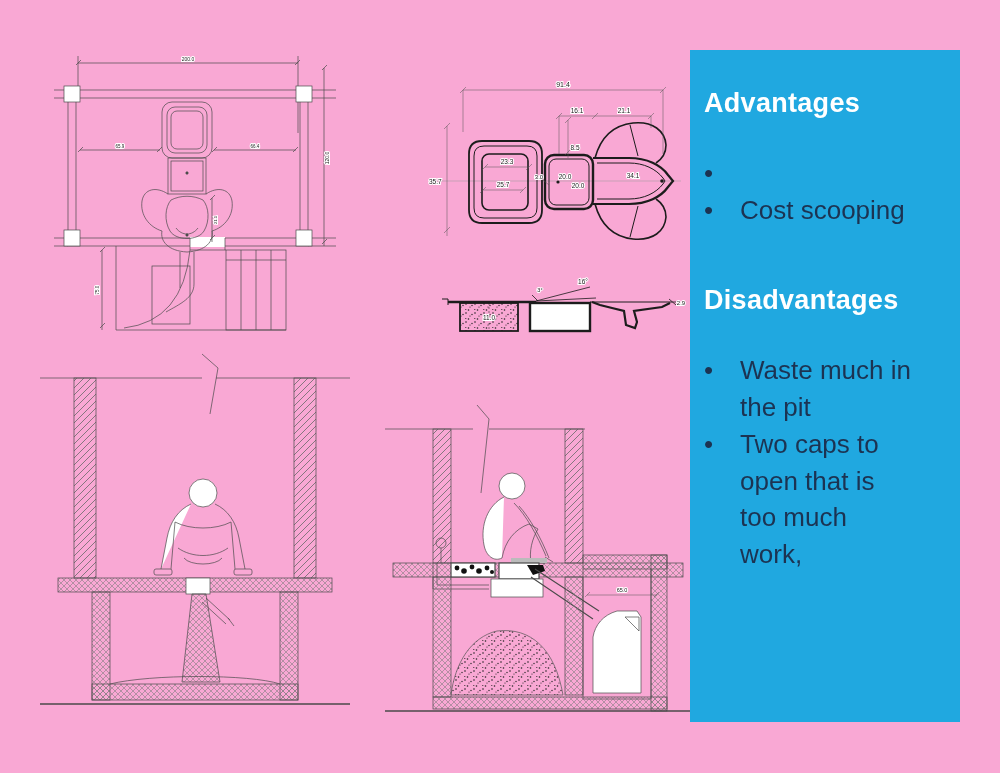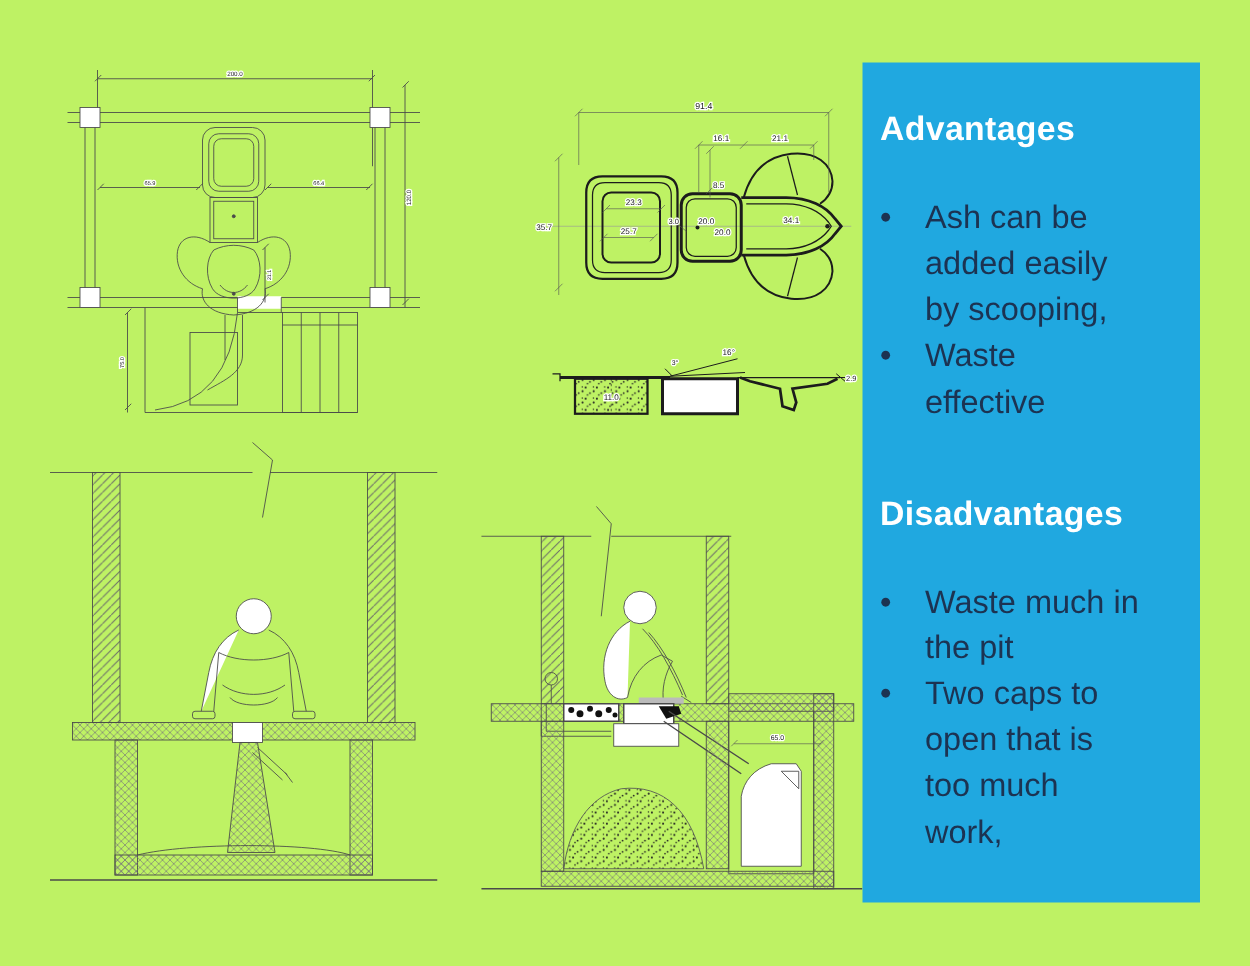--- a/index.html
+++ b/index.html
@@ -1,17 +1,17 @@
 <!DOCTYPE html>
 <html><head>
 <meta charset="utf-8">
 <style>
   html,body{margin:0;padding:0;background:#fff;}
   body{font-family:"Liberation Sans",sans-serif;}
-  .slide{position:relative;width:1000px;height:773px;background:#bef264;overflow:hidden;}
+  .slide{position:relative;width:1000px;height:773px;background:#f9a8d4;overflow:hidden;}
   .drawing{position:absolute;}
   
   .panel{position:absolute;left:690px;top:50px;width:270px;height:672px;
          background:#20A8E0;box-sizing:border-box;padding:38px 16px 0 14px;}
   .panel h2{margin:0;font-size:27px;font-weight:bold;color:#ffffff;letter-spacing:.3px;}
   .panel ul{list-style:none;margin:36px 0 0 0;padding:0;}
   .panel li{display:flex;font-size:26px;color:#1C3352;line-height:1.42;}
   .panel li .bullet{flex:0 0 36px;width:36px;color:#1C3352;}
   .panel li .txt{width:172px;}
   .panel h2.disadv{margin-top:56px;}
@@ -274,25 +274,24 @@
       <path d="M200,192 L205,187 M269,192 L274,187" class="dim"></path>
     </g>
     <text class="dimtext" x="237" y="187" font-size="5.5" text-anchor="middle">65.0</text>
   </svg>
 
   <div class="panel">
     <h2>Advantages</h2>
     <ul>
       <li>
         <span class="bullet">•</span>
-        <span class="txt">Ash  can be added easily by scooping,</span>
       </li>
       <li>
         <span class="bullet">•</span>
-        <span class="txt">Waste effective</span>
+        <span class="txt">Cost scooping</span>
       </li>
     </ul>
     <h2 class="disadv">Disadvantages</h2>
     <ul>
       <li>
         <span class="bullet">•</span>
         <span class="txt">Waste much in the pit</span>
       </li>
       <li>
         <span class="bullet">•</span>

